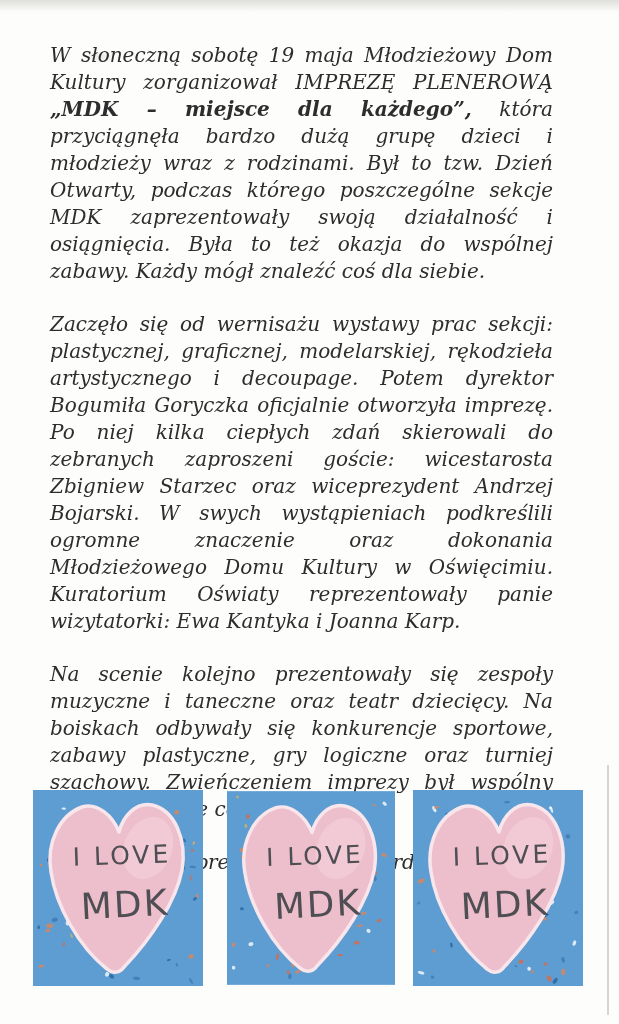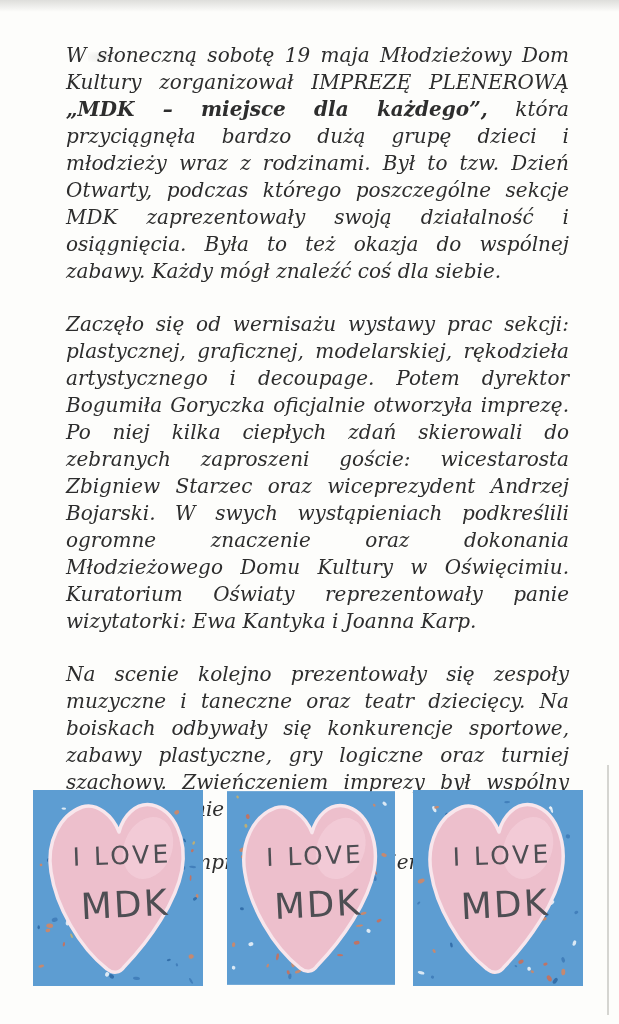--- a/index.html
+++ b/index.html
@@ -23,21 +23,21 @@
     pointer-events: none;
   }
   .scan-corner-smudge {
     position: absolute; left: 88px; top: 52px; width: 26px; height: 10px;
     background: radial-gradient(ellipse at center, rgba(120,120,115,0.14), rgba(120,120,115,0));
     pointer-events: none;
   }
   
   .article {
     position: absolute;
-    left: 66px; top: 42px;
+    left: 50px; top: 42px;
     width: 503px;
     font-style: italic;
     font-size: 20px;
     line-height: 27px;
     color: #2d2d2d;
     text-align: justify;
   }
   .article p { margin: 0 0 26px 0; }
   .article p:last-child { margin-bottom: 0; }
   .seg-bold { font-weight: bold; }

